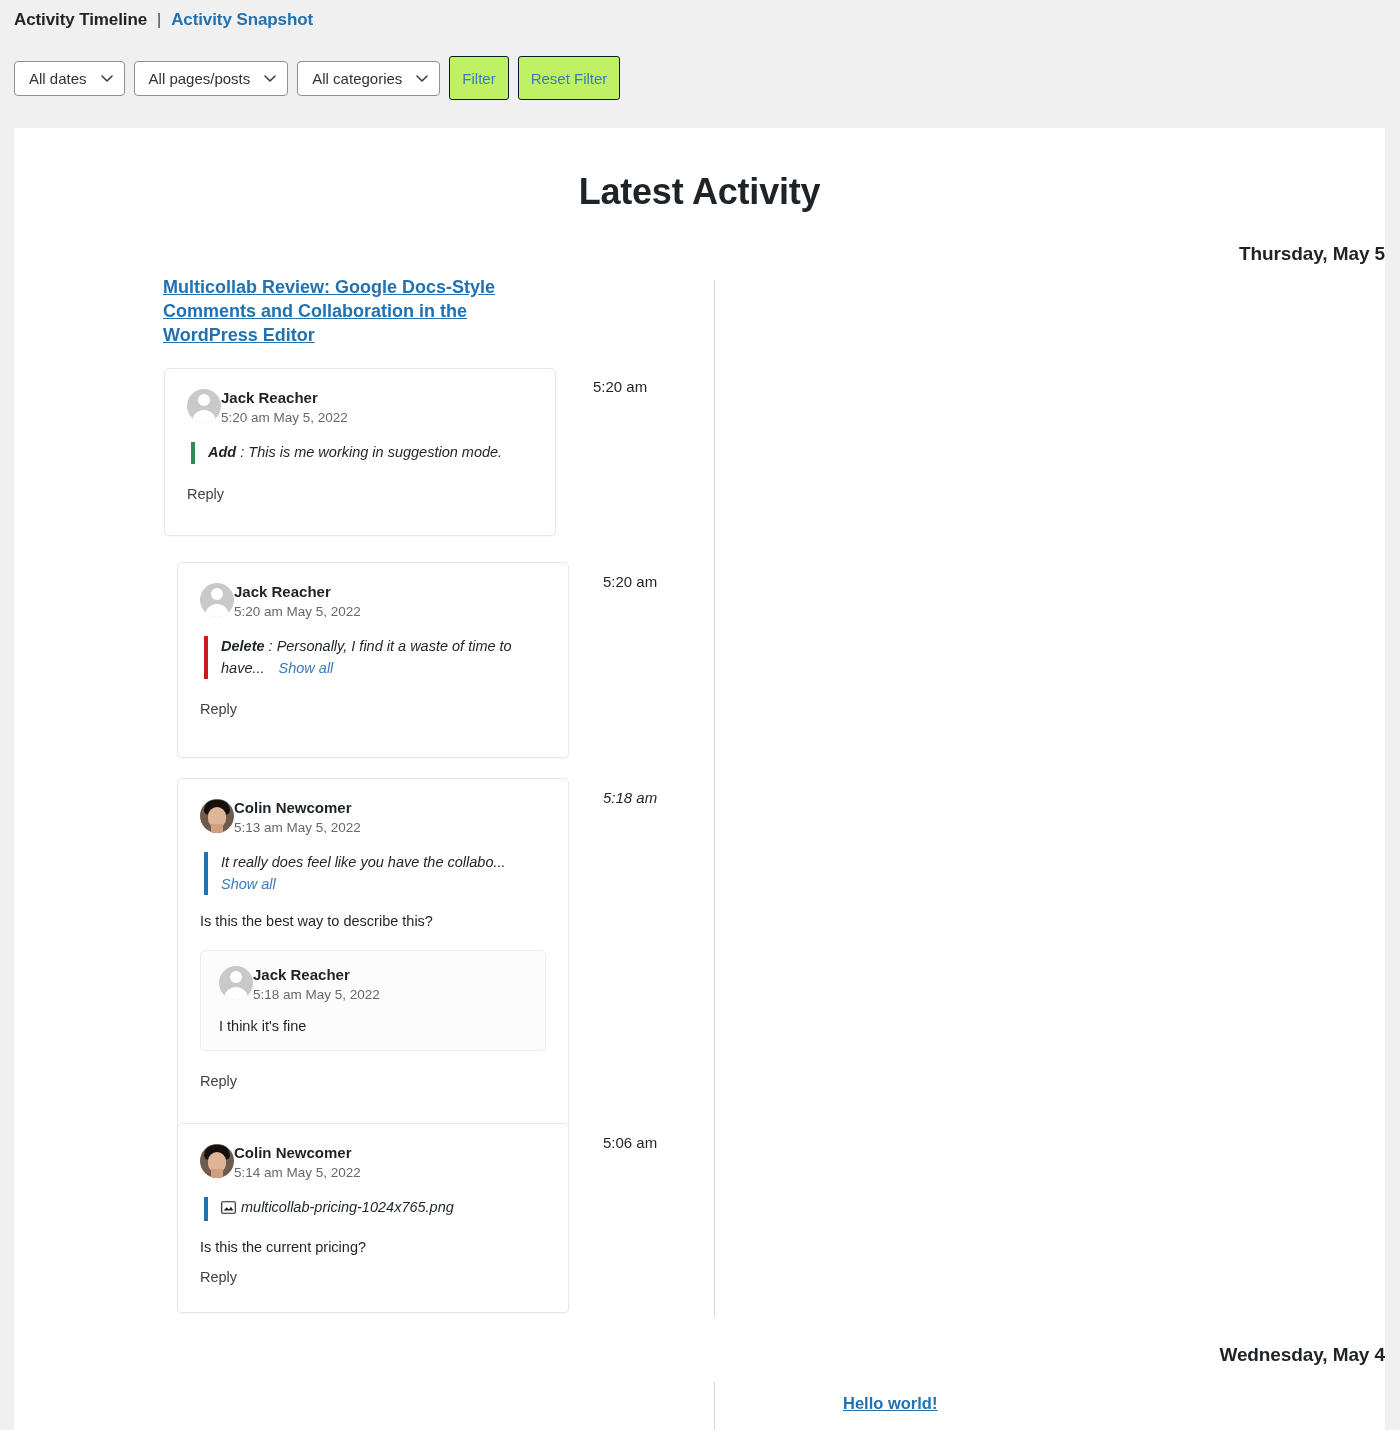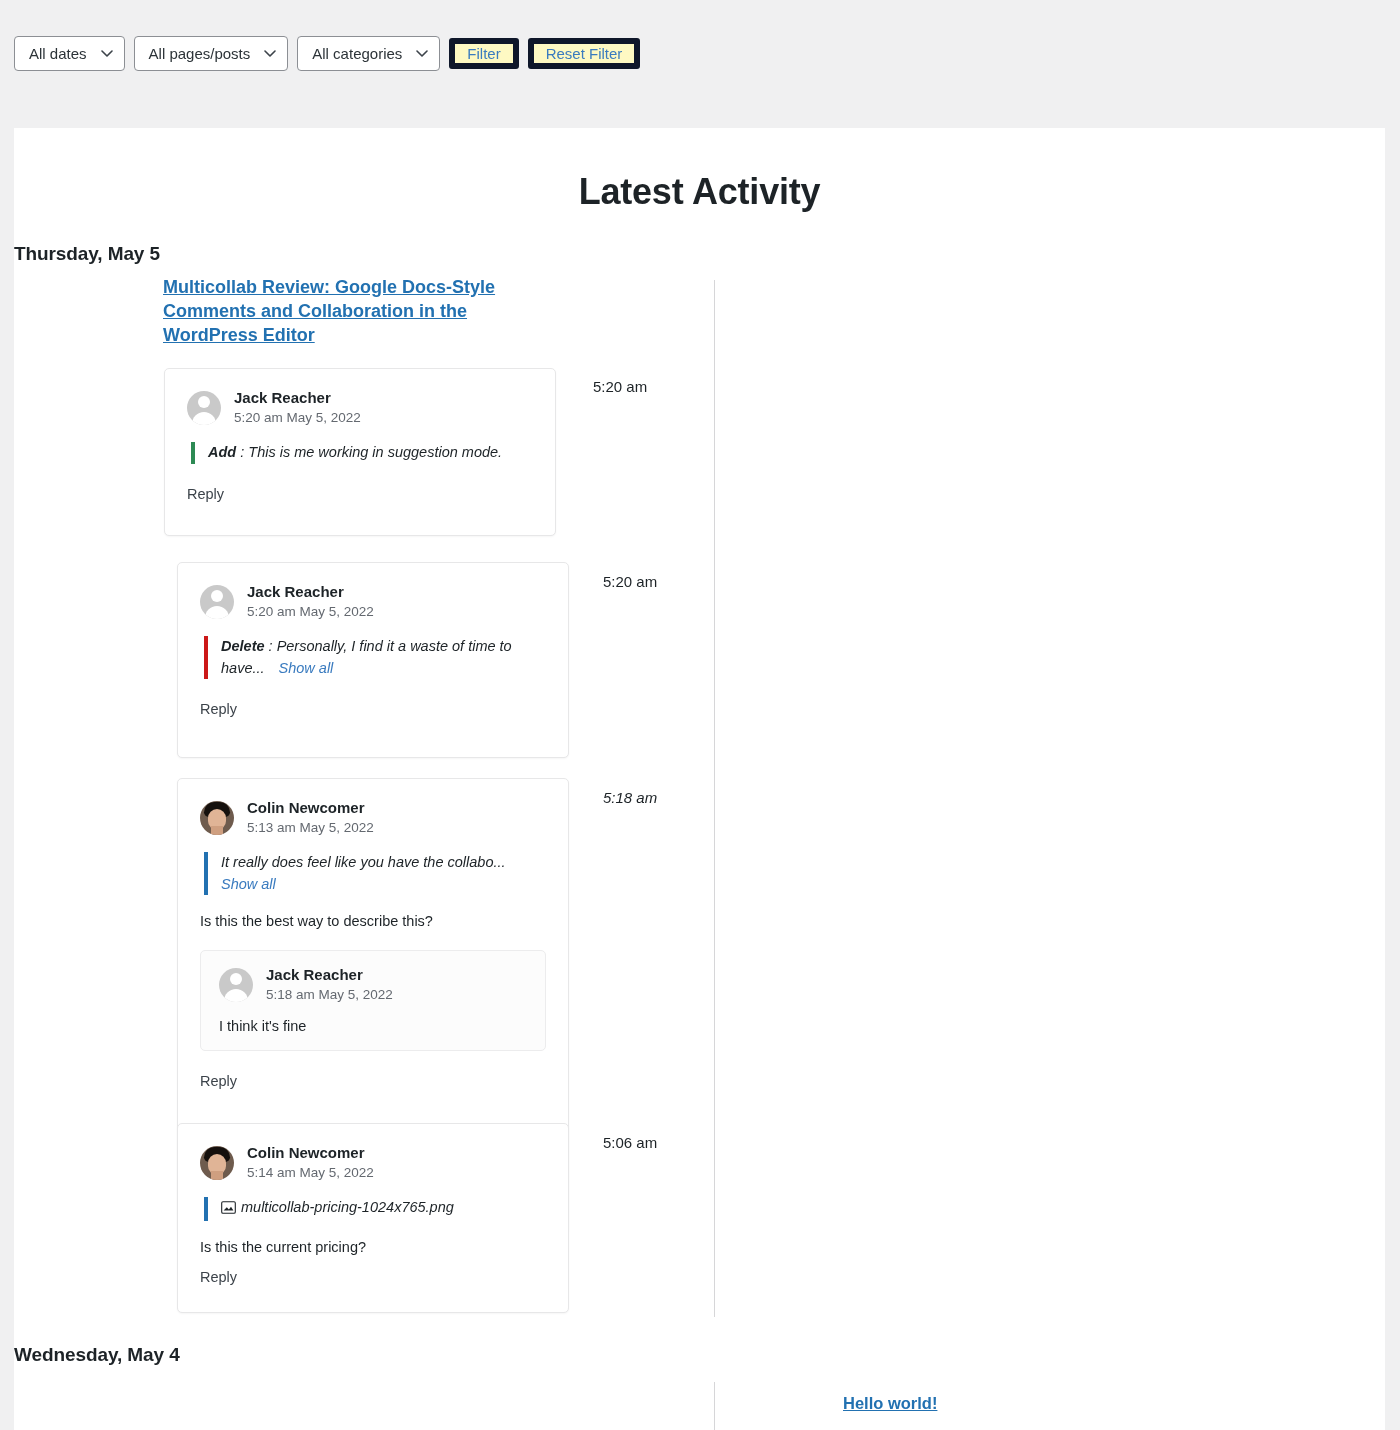--- a/index.html
+++ b/index.html
@@ -28,38 +28,38 @@
   .filters { display: flex; align-items: center; gap: 9px; margin-top: 26px; }
   .select-box {
     height: 35px; border: 1px solid #8c8f94; border-radius: 4px;
     background: #fff; color: #2c3338; font-size: 15px;
     display: flex; align-items: center; gap: 14px;
     padding: 0 11px 0 14px; cursor: pointer; white-space: nowrap;
   }
   .chev { width: 12px; height: 7px; position: relative; flex: none; display:block; }
   .chev svg { display: block; }
   .btn-link {
-    height: 31px; border: 6px solid #0f172a; border-radius: 3px;
-    background: #fef9c3; color: #3a7bbf; font-size: 15px;
+    height: 44px; border: 1px solid #0f172a; border-radius: 3px;
+    background: #bef264; color: #3a7bbf; font-size: 15px;
     display: flex; align-items: center; padding: 0 12px;
     cursor: pointer; white-space: nowrap;
   }
 
   
   .panel {
     position: absolute; left: 14px; top: 128px;
     width: 1371px; height: 1302px; background: #fff;
   }
 
   .panel-title {
     text-align: center; font-size: 36px; font-weight: bold;
     color: #1d2327; margin: 0; padding-top: 43px; letter-spacing: -0.2px;
   }
   .day-heading {
-    text-align: left; font-size: 19px; font-weight: bold;
+    text-align: right; font-size: 19px; font-weight: bold;
     color: #1d2327; margin: 0; padding-top: 30px; letter-spacing: -0.1px;
   }
   .day-heading.second { padding-top: 0; }
 
   
   .axis {
     position: absolute; left: 700px; width: 1px;
     background: #d6d6d8;
   }
   .tl-time {
@@ -76,21 +76,21 @@
     padding: 20px 22px 18px 22px;
   }
 
   .post-link {
     position: absolute;
     color: #2271b1; font-size: 18px; font-weight: 600;
     text-decoration: underline; line-height: 1.32;
     width: 350px; cursor: pointer;
   }
 
-  .c-head { display: flex; align-items: center; gap: 13px; }
+  .c-head { display: flex; align-items: flex-start; }
   .avatar {
     width: 34px; height: 34px; border-radius: 50%;
     background: #c9c9c9; position: relative; overflow: hidden; flex: none;
   }
   .avatar.generic::before {
     content: ""; position: absolute; left: 50%; top: 5px;
     width: 12px; height: 12px; background: #fff; border-radius: 50%;
     transform: translateX(-50%);
   }
   .avatar.generic::after {
@@ -149,20 +149,25 @@
     position: absolute; color: #2271b1; font-size: 16.5px;
     font-weight: 600; text-decoration: underline; cursor: pointer;
   }
 </style>
 </head>
 <body>
 
 <div class="page">
 
   <div class="topbar">
+    <div class="title-row">
+      <span>Activity Timeline</span>
+      <span class="title-sep">|</span>
+      <a class="title-link">Activity Snapshot</a>
+    </div>
 
     <div class="filters">
       <div class="select-box">
         <span>All dates</span>
         <span class="chev">
           <svg width="12" height="7" viewBox="0 0 12 7">
               <path d="M1 1l5 5 5-5" stroke="#3c434a" stroke-width="1.6" fill="none" stroke-linecap="round" stroke-linejoin="round"></path>
             </svg>
         </span>
       </div>

